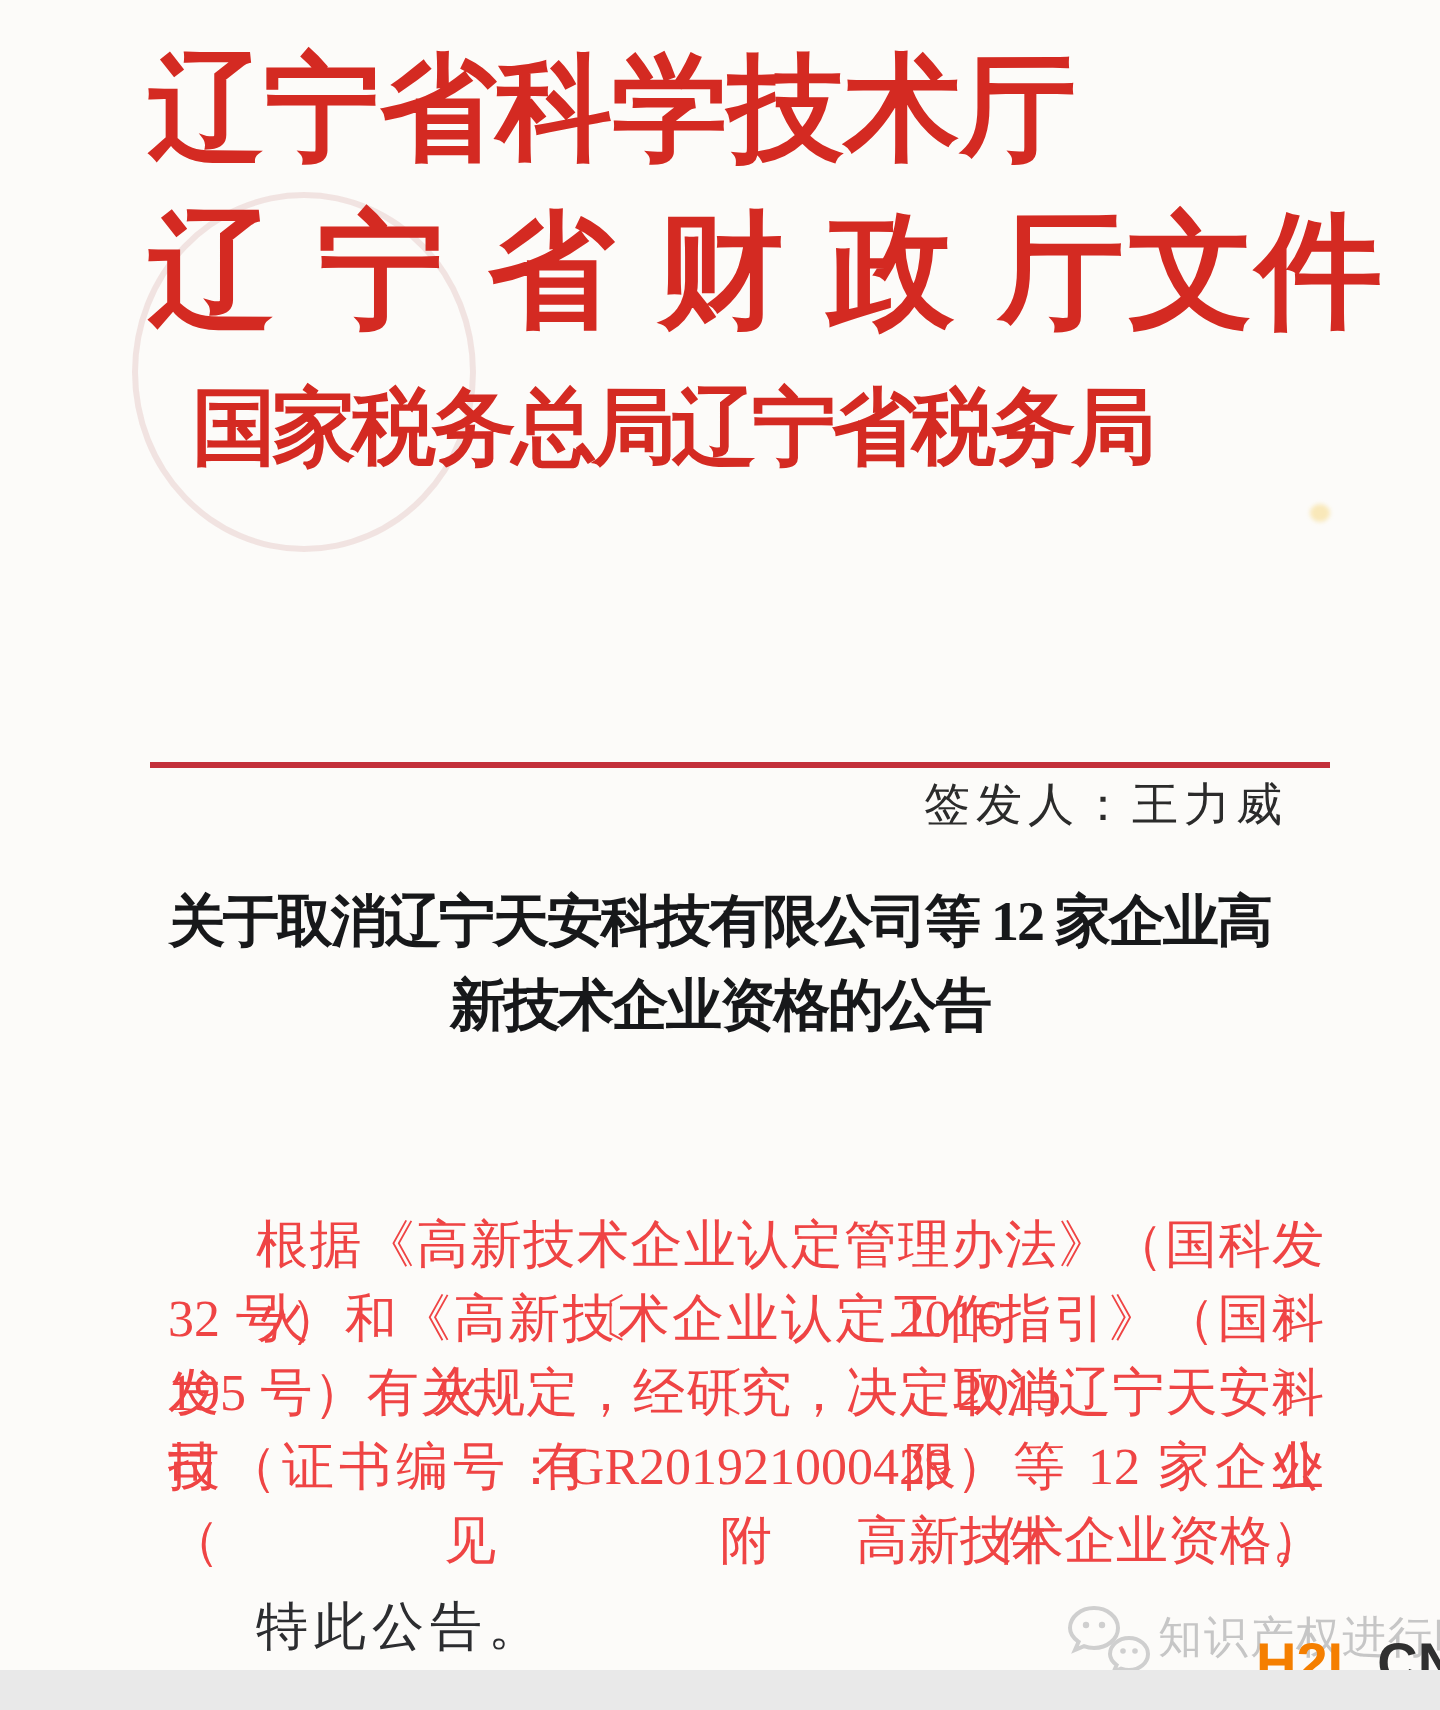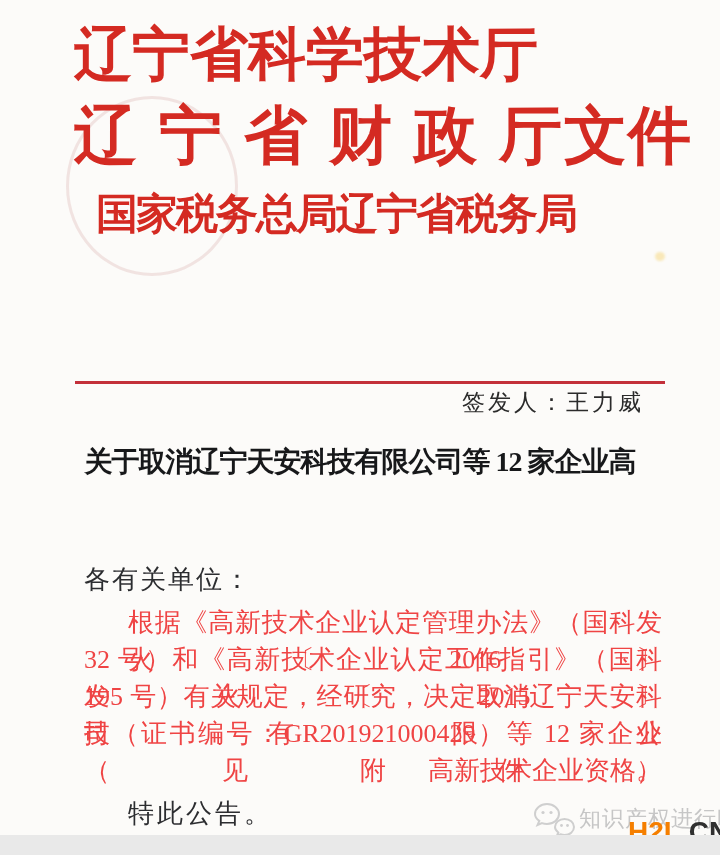--- a/index.html
+++ b/index.html
@@ -146,23 +146,23 @@
   </div>
 
   <div class="hdr hdr-line3">国家税务总局辽宁省税务局</div>
 
   <div class="issuer">签发人：王力威</div>
 
   <div class="divider"></div>
 
   <div class="doc-title">
     <div>关于取消辽宁天安科技有限公司等 12 家企业高</div>
+    <div>新技术企业资格的公告</div>
   </div>
 
-  <div class="salutation">各有关单位：</div>
 
   <div class="paragraph">
     <div class="pline just indent">根据《高新技术企业认定管理办法》（国科发火〔2016〕</div>
     <div class="pline just">32 号）和《高新技术企业认定工作指引》（国科发火〔2015〕</div>
     <div class="pline just">195 号）有关规定，经研究，决定取消辽宁天安科技有限公</div>
     <div class="pline just">司（证书编号：GR201921000429）等 12 家企业（见附件）</div>
     <div class="pline">高新技术企业资格。</div>
   </div>
 
   <div class="closing">特此公告。</div>

